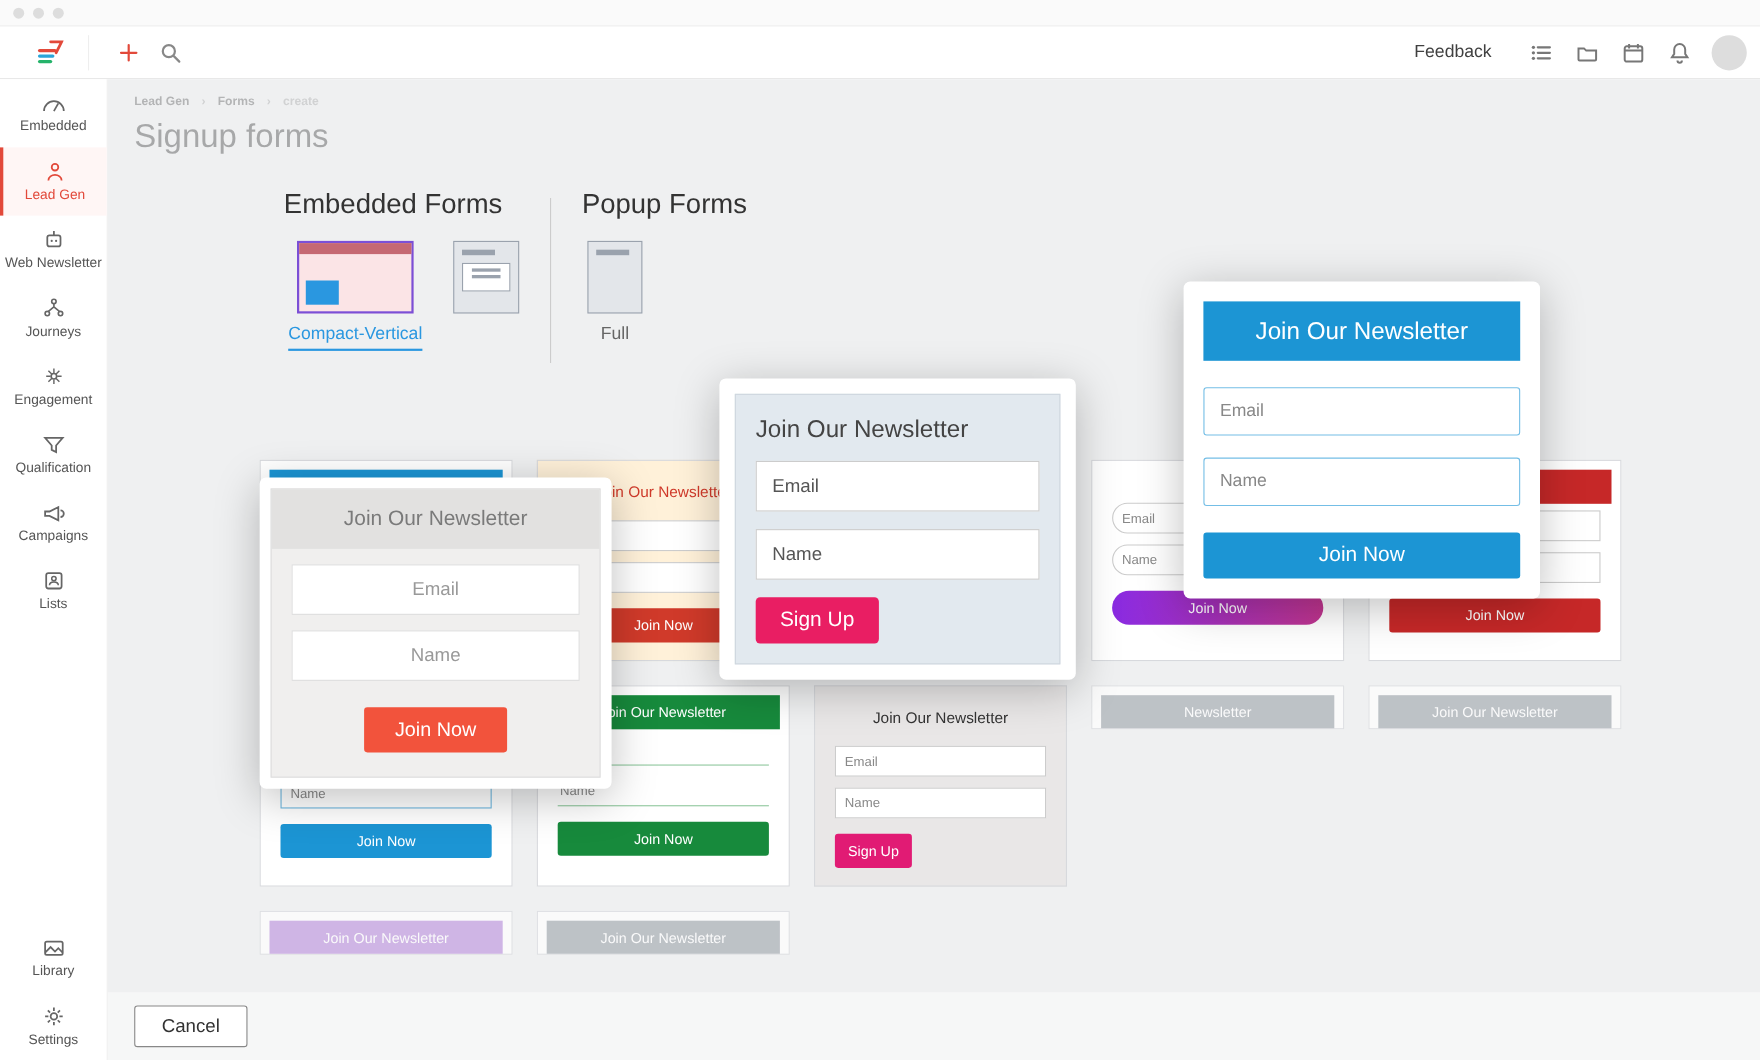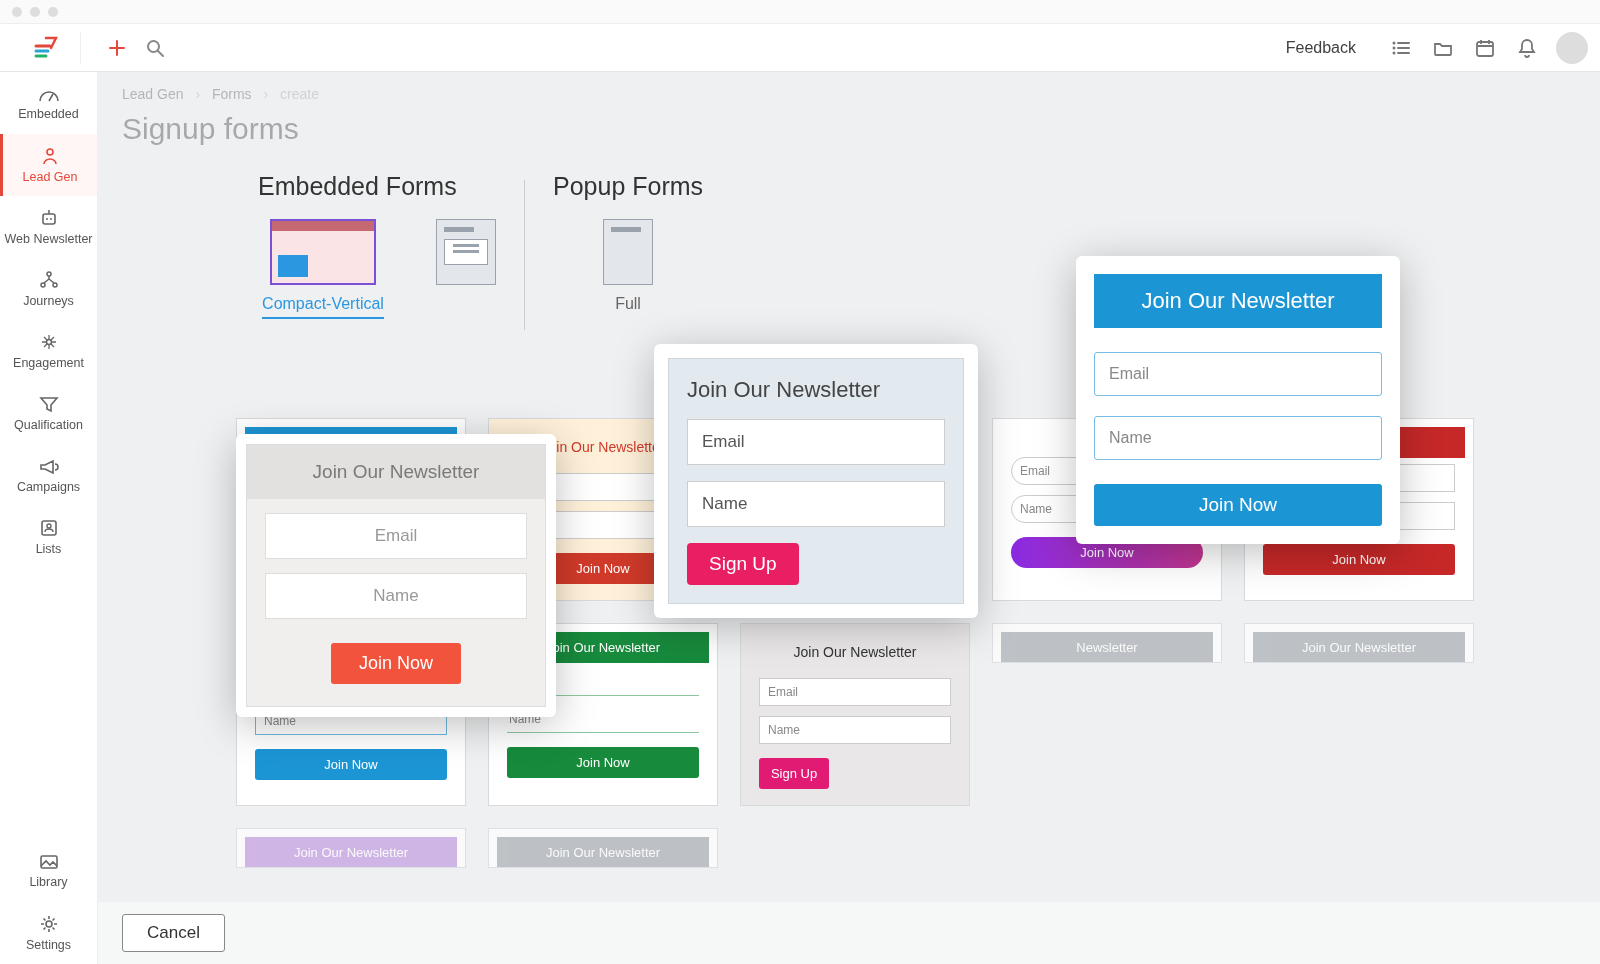--- a/index.html
+++ b/index.html
@@ -22,32 +22,32 @@
 .main { display:flex; height: calc(964px - 24px - 48px); position: relative; }
 
 
 .sidebar { width: 98px; border-right: 1px solid #eee; display:flex; flex-direction:column; background:#fff; }
 .sbitem { display:flex;flex-direction:column;align-items:center;justify-content:center;gap:4px;height:62px;color:#555;font-size:12.5px;cursor:pointer; }
 .sbitem.active { color:#e2493a; border-left:3px solid #e2493a; background:#fff6f5; }
 .sidebar .gap { flex:1; }
 
 
 .content { flex:1; background:#fff; position:relative; padding: 0 0 0 0; }
-.breadcrumb { padding: 14px 24px 0 24px; font-size:14px; color:#555; }
+.breadcrumb { padding: 14px 24px 0 24px; font-size:11px; color:#555;font-weight:bold; }
 .breadcrumb .sep { margin:0 8px; color:#aaa; }
 .breadcrumb .muted { color:#aaa; }
 .pagetitle { padding: 10px 24px 24px 24px; font-size:30px; color:#333; font-weight:400; }
 
 .scrim { position:absolute; left:0; right:0; top:0; bottom:0; background:rgba(230,232,234,0.65); }
 
 .sections { position:absolute; left:0; right:0; top:0; padding: 0 32px 0 160px; }
 .sections-row { display:flex; align-items:flex-start; padding-top:100px; }
 .sec-head { font-size:25px; color:#333; margin-bottom:18px; }
 .sec-div { width:1px; background:#ccc; margin:0 28px; height:150px; margin-top:8px; }
-.typerow { display:flex; gap:48px;justify-content:center; }
+.typerow { display:flex; gap:24px; }
 .typecell { display:flex; flex-direction:column; align-items:center; gap:10px; width:130px; }
 .thumb { width:106px; height:66px; border:1px solid #9aa2ad; background:#e3e6ea; position:relative; }
 .thumb.selected { border:2px solid #7b4fd6; background:#fbe4e6; }
 .thumb.selected::before { content:""; position:absolute; left:0; right:0; top:0; height:10px; background:#c56872; }
 .thumb .sel-bar { position:absolute; left:6px; bottom:6px; width:30px; height:22px; background:#2a97e0; }
 .thumb .grey-stub { position:absolute; top:7px; left:7px; width:30px; height:5px; background:#9aa2ad; }
 .thumb .hbars { position:absolute; bottom:4px; right:4px; width:60px; }
 .thumb .hbars div { height:5px; background:#9aa2ad; margin-top:4px; }
 .thumb .centerbox { position:absolute; top:50%; left:50%; transform:translate(-50%,-50%); width:44px; height:26px; border:1px solid #9aa2ad; background:#fff; }
 .thumb .centerbox::before { content:""; display:block; margin:4px auto 0 auto; width:26px; height:3px; background:#9aa2ad; }

